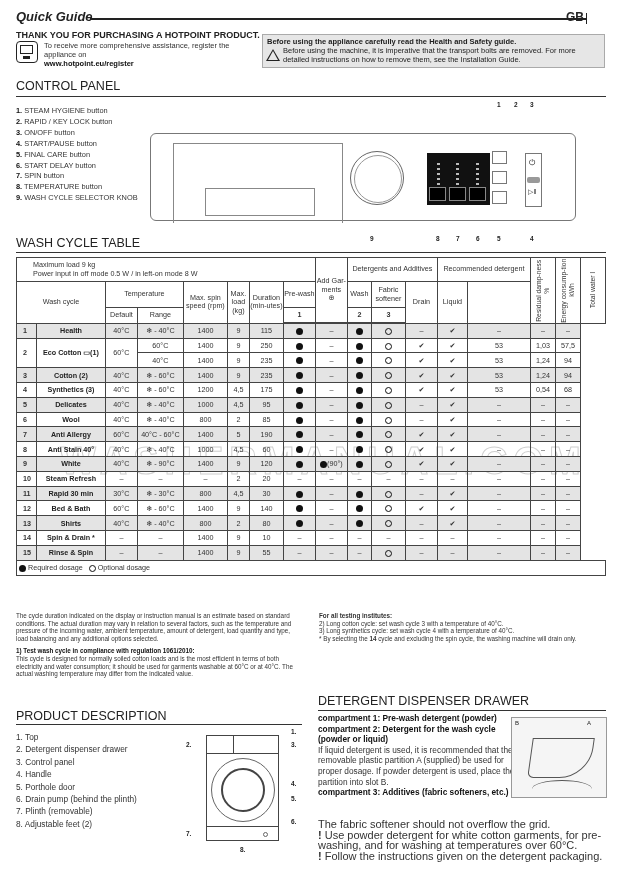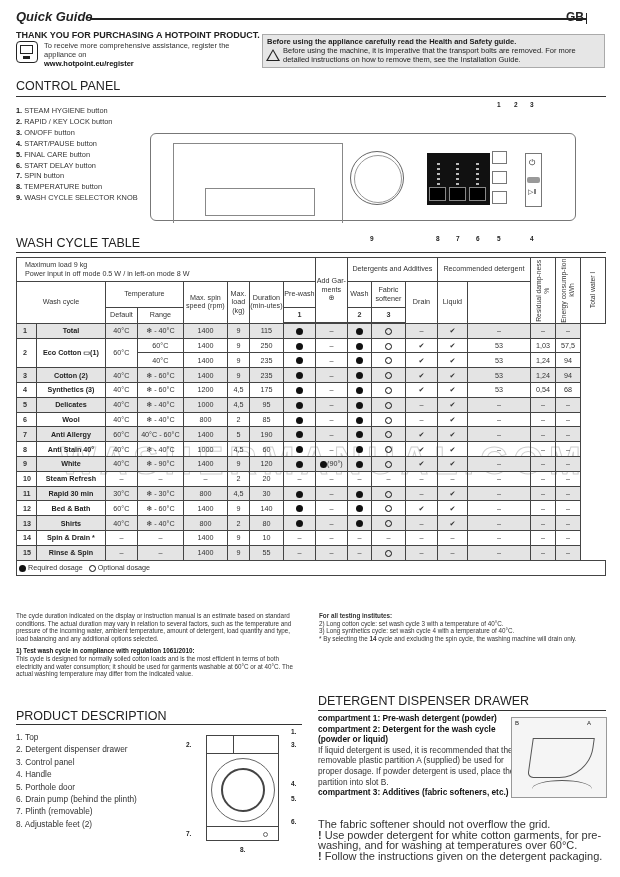--- a/index.html
+++ b/index.html
@@ -124,21 +124,21 @@
 <div class="abs num" style="left:370px;top:235px">9</div>
 
 <div class="abs h2 wct">WASH CYCLE TABLE</div>
 <div class="abs hline" style="left:16px;top:252px;width:590px"></div>
 
 <div class="abs wm">WASHERMANUAL.COM</div>
 
 <table class="wc">
   <tbody>
       <tr>
-    <th colspan="8" style="text-align:left;padding-left:8px;height:24px"><span>Maximum load 9 kg</span><br><span>Power input in off mode 0.5 W / in left-on mode 8 W</span></th>
+    <th colspan="8" style="text-align:left;padding-left:16px;height:24px"><span>Maximum load 9 kg</span><br><span>Power input in off mode 0.5 W / in left-on mode 8 W</span></th>
     <th rowspan="3" style="width:32px"><span>Add Gar-ments</span><br><span>⊕</span></th>
     <th colspan="3">Detergents and Additives</th>
     <th colspan="2">Recommended detergent</th>
     <th rowspan="4" style="width:22px">
           <div class="vert">Residual damp-ness %</div>
         </th>
     <th rowspan="4" style="width:24px">
           <div class="vert">Energy consump-tion kWh</div>
         </th>
     <th rowspan="4" style="width:24px">
@@ -164,21 +164,21 @@
     <th style="font-weight:bold">2</th>
     <th style="font-weight:bold">3</th>
   </tr>
   <tr style="height:0">
         <th colspan="3" style="height:0;border:none"></th>
       </tr>
   </tbody>
     <tbody id="rows">
       <tr class="g">
         <td class="n">1</td>
-        <td class="name">Total</td>
+        <td class="name">Health</td>
         <td>40°C</td>
         <td>❄ - 40°C</td>
         <td>1400</td>
         <td>9</td>
         <td>115</td>
         <td><span class="dot"></span></td>
         <td>–</td>
         <td><span class="dot"></span></td>
         <td><span class="ring"></span></td>
         <td>–</td>

